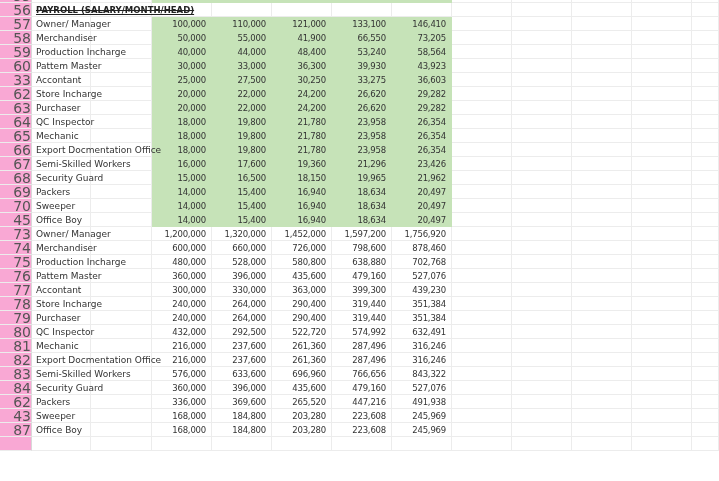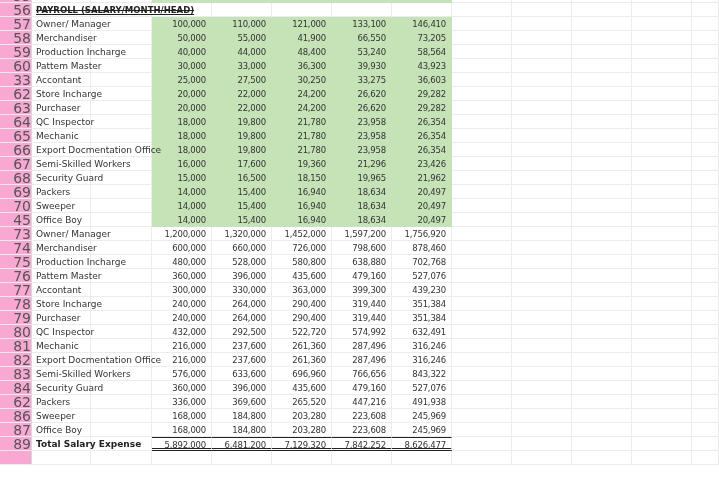--- a/index.html
+++ b/index.html
@@ -527,21 +527,21 @@
       <div class="cell num">265,520</div>
       <div class="cell num">447,216</div>
       <div class="cell num">491,938</div>
       <div class="cell blank"></div>
       <div class="cell blank"></div>
       <div class="cell blank"></div>
       <div class="cell blank"></div>
       <div class="cell last"></div>
     </div>
     <div class="row">
-      <div class="cell rh">86</div>
+      <div class="cell rh">43</div>
       <div class="cell cB">
         <span class="label">Sweeper</span>
       </div>
       <div class="cell cC"></div>
       <div class="cell num">168,000</div>
       <div class="cell num">184,800</div>
       <div class="cell num">203,280</div>
       <div class="cell num">223,608</div>
       <div class="cell num">245,969</div>
       <div class="cell blank"></div>
@@ -561,37 +561,20 @@
       <div class="cell num">203,280</div>
       <div class="cell num">223,608</div>
       <div class="cell num">245,969</div>
       <div class="cell blank"></div>
       <div class="cell blank"></div>
       <div class="cell blank"></div>
       <div class="cell blank"></div>
       <div class="cell last"></div>
     </div>
     <div class="row">
-      <div class="cell rh">89</div>
-      <div class="cell cB">
-        <span class="label bold">Total Salary Expense</span>
-      </div>
-      <div class="cell cC"></div>
-      <div class="cell num total-cell">5,892,000</div>
-      <div class="cell num total-cell">6,481,200</div>
-      <div class="cell num total-cell">7,129,320</div>
-      <div class="cell num total-cell">7,842,252</div>
-      <div class="cell num total-cell">8,626,477</div>
-      <div class="cell blank"></div>
-      <div class="cell blank"></div>
-      <div class="cell blank"></div>
-      <div class="cell blank"></div>
-      <div class="cell last"></div>
-    </div>
-    <div class="row">
       <div class="cell rh"></div>
       <div class="cell cB"></div>
       <div class="cell cC"></div>
       <div class="cell num"></div>
       <div class="cell num"></div>
       <div class="cell num"></div>
       <div class="cell num"></div>
       <div class="cell num"></div>
       <div class="cell blank"></div>
       <div class="cell blank"></div>

